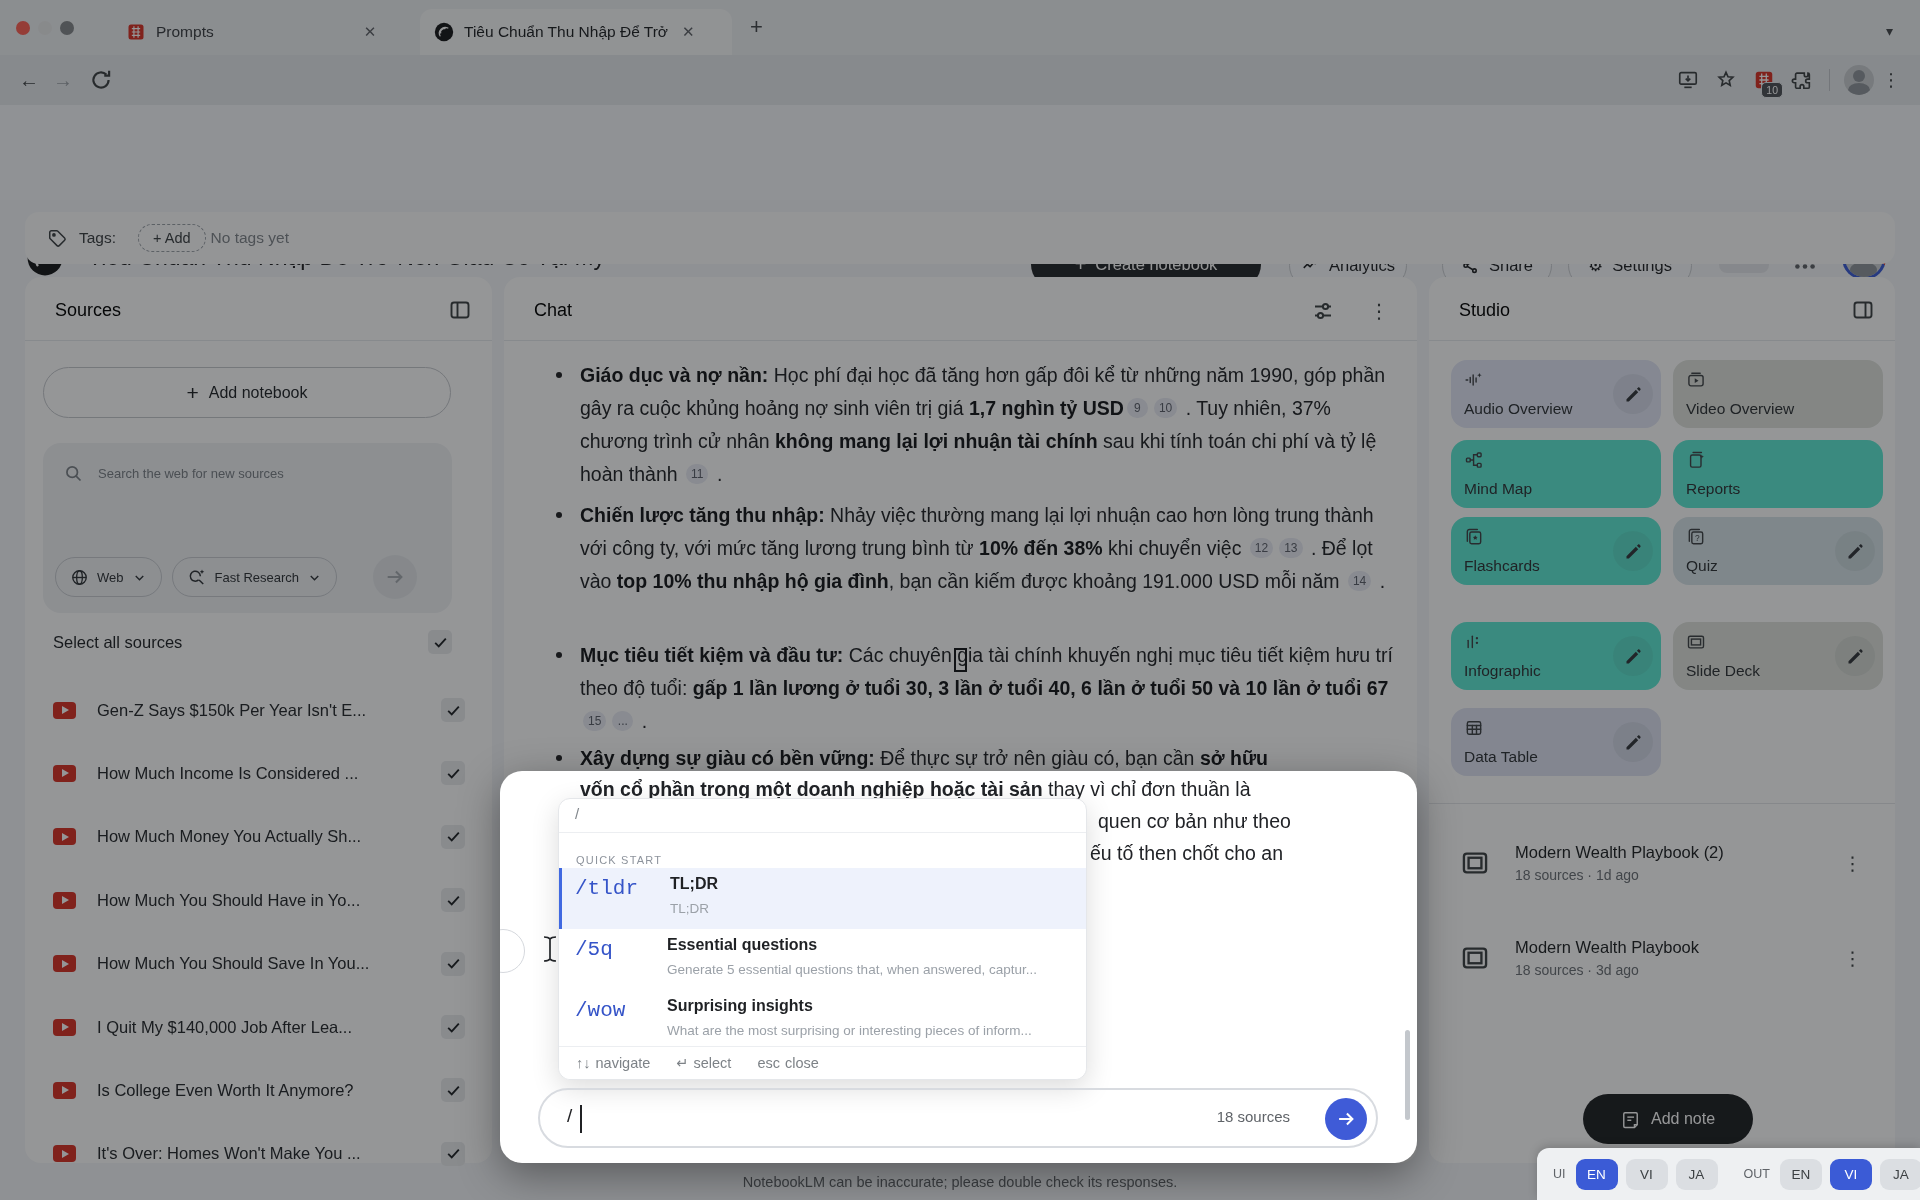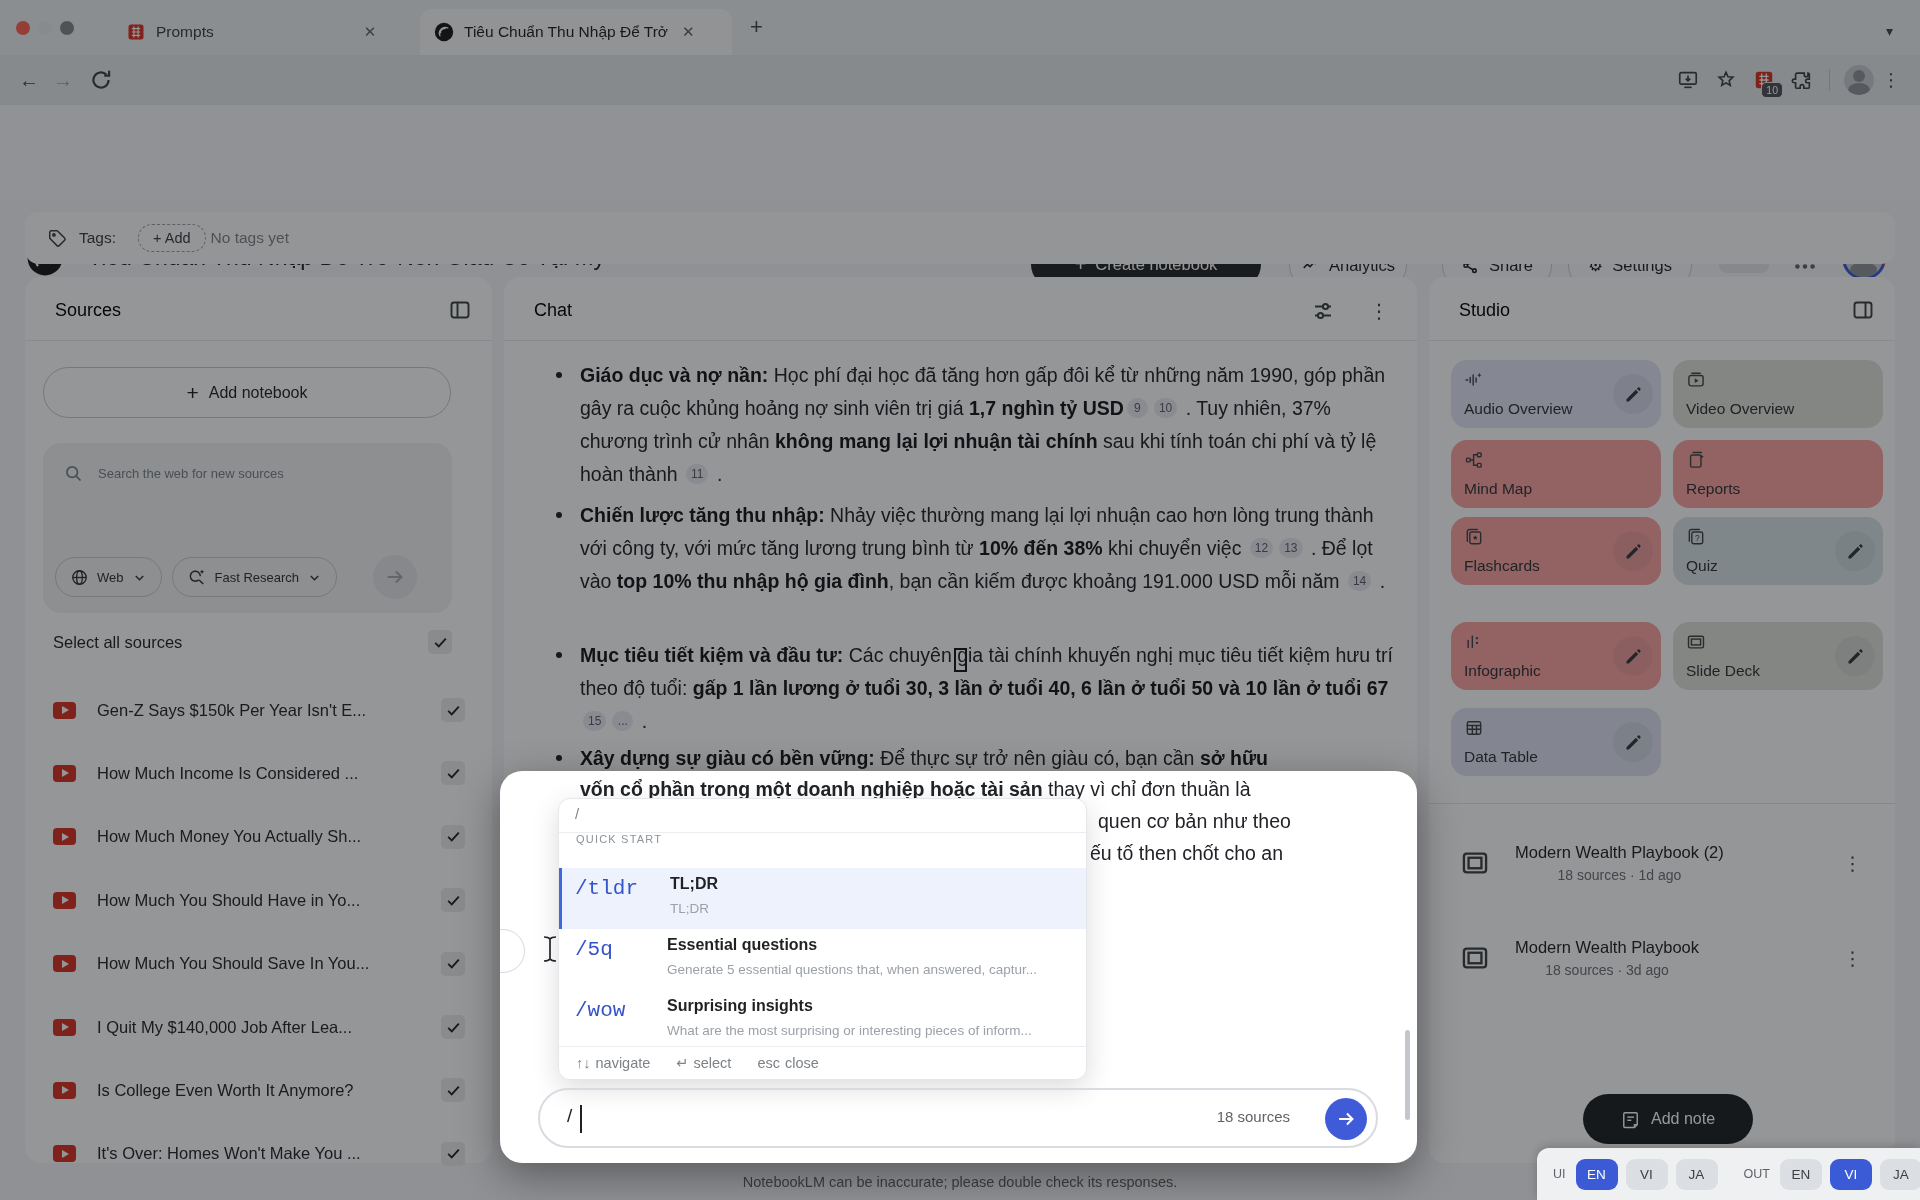--- a/index.html
+++ b/index.html
@@ -86,21 +86,21 @@
     font-size:12px;line-height:20px;text-align:center;padding:0 5px;margin:0 3px;position:relative;top:-3px;}
   .blockcursor{position:absolute;left:450px;top:371px;width:13px;height:24px;border:2.5px solid #15171a;}
 
   
   .tile{position:absolute;width:210px;height:68px;border-radius:16px;padding:11px 12px;}
   .tile .tic{position:absolute;left:13px;top:10px;width:20px;height:20px;}
   .tile .tlabel{position:absolute;left:13px;bottom:10px;font-size:15.5px;color:#2e3236;}
   .tile .pbtn{position:absolute;right:8px;top:14px;width:40px;height:40px;border-radius:50%;
     background:rgba(60,64,67,0.07);display:flex;align-items:center;justify-content:center;}
   .tile .pbtn svg{width:21px;height:21px;}
-  .t-lav{background:#e2e6f6;} .t-green{background:#e0e3dd;} .t-gray{background:#fca5a5;padding-left:18px;}
+  .t-lav{background:#e2e6f6;} .t-green{background:#e0e3dd;} .t-gray{background:#5eead4;padding-left:18px;}
   .t-cyan{background:#d8e5ea;} .t-lav2{background:#dfe3f3;text-decoration:underline;}
   .sdiv{position:absolute;left:0;top:526px;width:100%;height:1px;background:#e4e7ea;}
   .note{position:absolute;left:22px;width:425px;height:64px;display:flex;align-items:center;}
   .note .nic{width:32px;height:28px;margin-left:8px;flex:0 0 auto;}
   .note .ntxt{margin-left:24px;}
   .note .ntitle{font-size:16.5px;color:#1d2023;}
   .note .nmeta{font-size:14px;color:#6b7076;margin-top:5px;}
   .note .ndots{margin-left:auto;margin-right:14px;font-size:19px;color:#3c4043;}
   .addnote{position:absolute;left:154px;top:817px;width:170px;height:50px;border-radius:25px;background:#1e2023;
     color:#fff;display:flex;align-items:center;justify-content:center;gap:11px;font-size:16px;}
@@ -112,21 +112,21 @@
   .dialog{position:absolute;left:500px;top:771px;width:917px;height:392px;background:#fff;border-radius:22px;
     box-shadow:0 12px 42px rgba(0,0,0,.38);z-index:10;overflow:hidden;font-size:19.5px;color:#212327;}
   .ovline{position:absolute;left:80px;top:7px;white-space:nowrap;}
   .frag{position:absolute;white-space:nowrap;}
   .halfcircle{position:absolute;left:-19px;top:158px;width:44px;height:44px;border-radius:50%;background:#fff;border:1.5px solid #d5d8dd;}
   .ibeam{position:absolute;left:42px;top:164px;width:16px;height:28px;}
   .palette{position:absolute;left:58px;top:27px;width:529px;height:282px;background:#fff;border:1px solid #e5e7ea;
     border-radius:12px;box-shadow:0 8px 28px rgba(0,0,0,.14);}
   .pal-slash{position:absolute;left:16px;top:6px;font-size:15px;color:#80868b;}
   .pal-div{position:absolute;left:0;top:33px;width:100%;height:1px;background:#eceef1;}
-  .pal-sec{position:absolute;left:17px;top:34px;font-size:11px;letter-spacing:1.2px;color:#8d939c;}
+  .pal-sec{position:absolute;left:17px;top:55px;font-size:11px;letter-spacing:1.2px;color:#8d939c;}
   .pal-item{position:absolute;left:0;width:100%;height:61px;}
   .pal-item.sel{background:#eef2fc;border-left:3.5px solid #4069e1;}
   .pal-cmd{position:absolute;left:16px;top:9px;font-family:"Liberation Mono",monospace;font-size:21px;color:#3554c8;}
   .pal-item.sel .pal-cmd{left:13px;}
   .pal-title{position:absolute;left:108px;top:7px;font-size:16px;font-weight:bold;color:#1f2124;}
   .pal-desc{position:absolute;left:108px;top:33px;font-size:13.5px;color:#9ba1a8;width:400px;white-space:nowrap;overflow:hidden;}
   .pal-foot{position:absolute;left:0;bottom:0;width:100%;height:33px;border-top:1px solid #eceef1;
     display:flex;align-items:center;gap:26px;padding-left:17px;font-size:14.5px;color:#7d8287;border-radius:0 0 12px 12px;background:#fff;}
   .pal-foot .k{margin-right:5px;}
   .chatinput{position:absolute;left:38px;top:317px;width:840px;height:60px;border:2px solid #d8dbe0;border-radius:30px;}
@@ -460,21 +460,21 @@
     <div class="pdiv"></div>
     <div id="bullets">
         <div class="bullet" style="top: 82px;"><b>Giáo dục và nợ nần: </b><span>Học phí đại học đã tăng hơn gấp đôi kể từ những năm 1990, góp phần gây ra cuộc khủng hoảng nợ sinh viên trị giá </span><b>1,7 nghìn tỷ USD</b><span class="chip">9</span><span class="chip">10</span><span> . Tuy nhiên, 37% chương trình cử nhân </span><b>không mang lại lợi nhuận tài chính</b><span> sau khi tính toán chi phí và tỷ lệ hoàn thành </span><span class="chip">11</span><span> .</span></div>
         <div class="bullet" style="top: 222px;"><b>Chiến lược tăng thu nhập: </b><span>Nhảy việc thường mang lại lợi nhuận cao hơn lòng trung thành với công ty, với mức tăng lương trung bình từ </span><b>10% đến 38%</b><span> khi chuyển việc </span><span class="chip">12</span><span class="chip">13</span><span> . Để lọt vào </span><b>top 10% thu nhập hộ gia đình</b><span>, bạn cần kiếm được khoảng 191.000 USD mỗi năm </span><span class="chip">14</span><span> .</span></div>
         <div class="bullet" style="top: 362px;"><b>Mục tiêu tiết kiệm và đầu tư: </b><span>Các chuyên gia tài chính khuyến nghị mục tiêu tiết kiệm hưu trí theo độ tuổi: </span><b>gấp 1 lần lương ở tuổi 30, 3 lần ở tuổi 40, 6 lần ở tuổi 50 và 10 lần ở tuổi 67</b><span class="chip">15</span><span class="chip">...</span><span> .</span></div>
         <div class="bullet" style="top: 465px;"><b>Xây dựng sự giàu có bền vững: </b><span>Để thực sự trở nên giàu có, bạn cần </span><b>sở hữu</b></div>
       </div>
     <div class="blockcursor"></div>
   </div>
 
-  <div class="panel" style="left:1429px;width:466px;text-align:center;">
+  <div class="panel" style="left:1429px;width:466px;">
     <div class="phdr">Studio</div>
     <span class="collapse-ic ic" style="right:20px;">
       <svg viewBox="0 0 24 24" fill="none" stroke="#3c4043" stroke-width="1.9">
           <rect x="3.5" y="4.5" width="17" height="15" rx="2.5"></rect>
           <line x1="14.5" y1="4.5" x2="14.5" y2="19.5"></line>
         </svg>
     </span>
     <div class="pdiv"></div>
     <div id="tiles">
         <div class="tile t-lav" style="left: 22px; top: 83px;">

